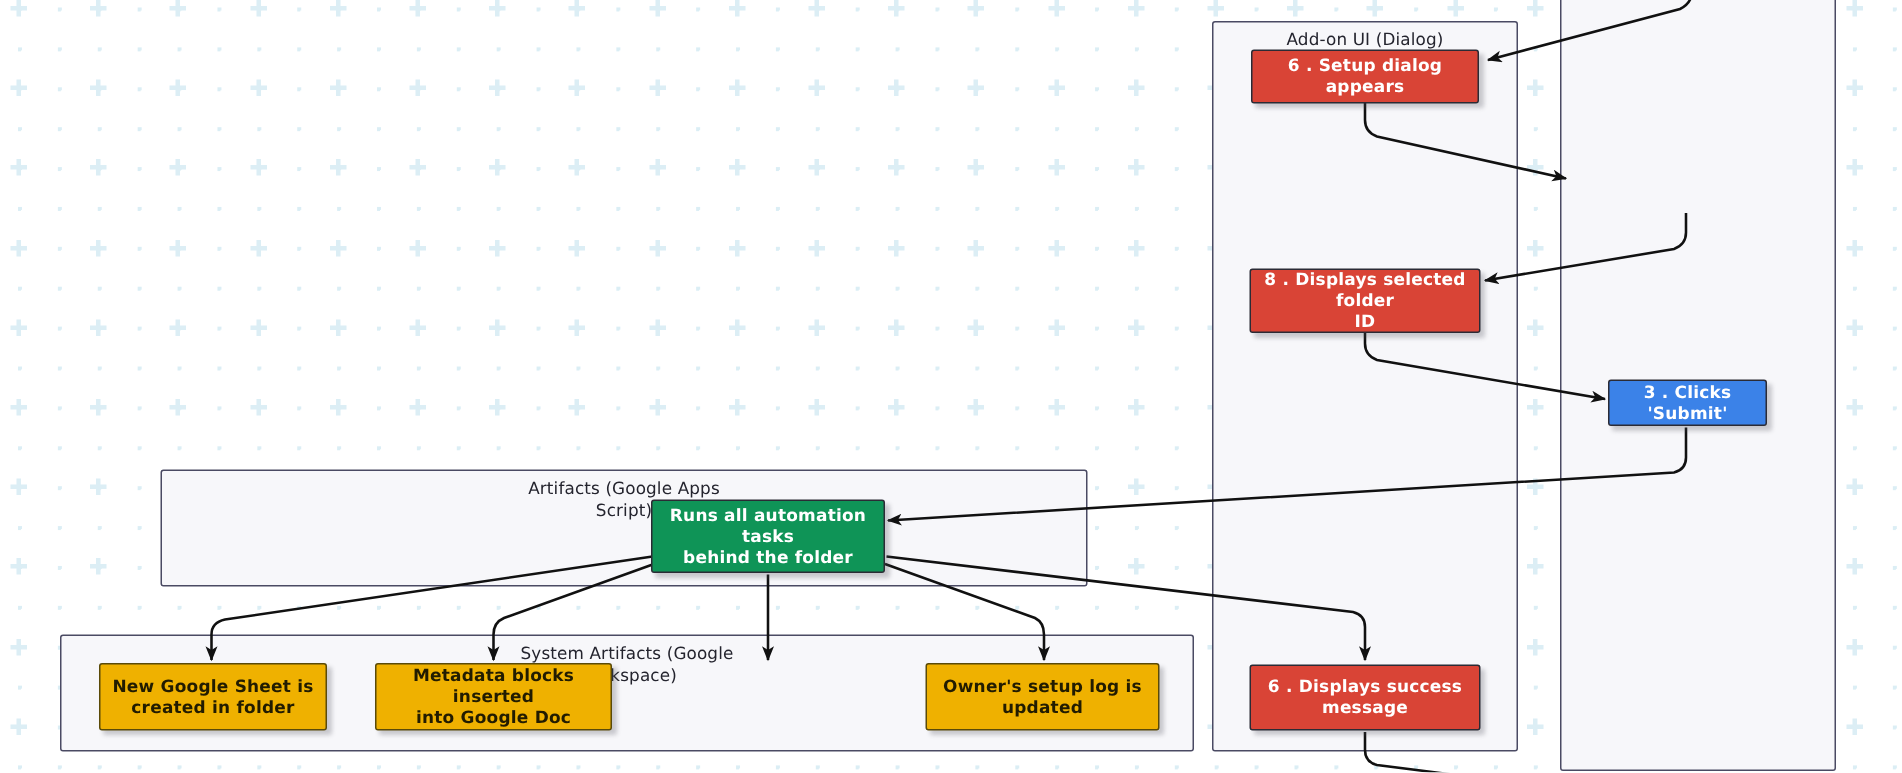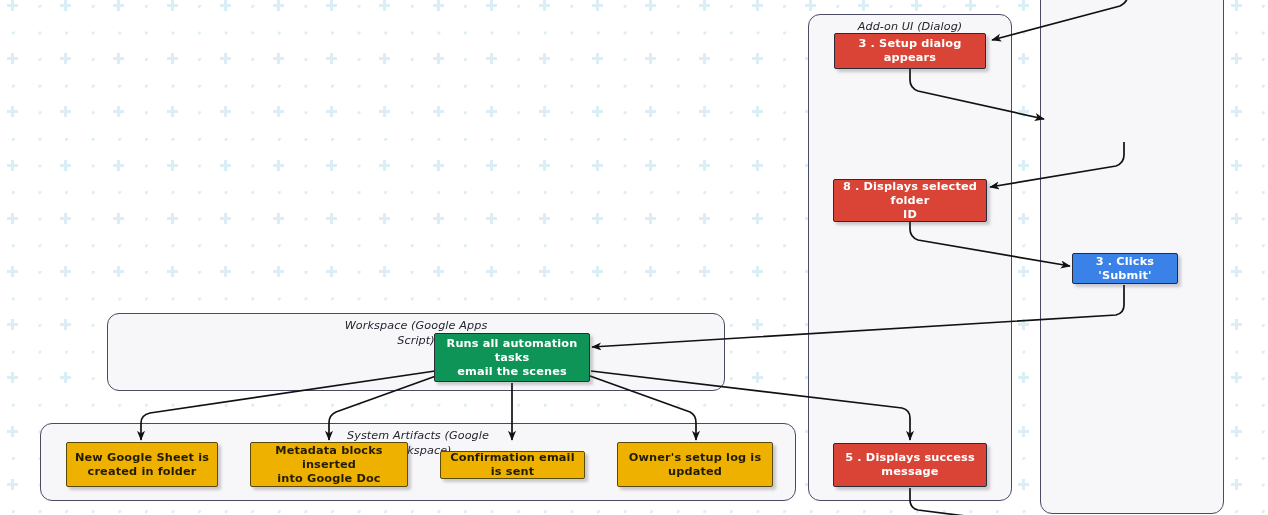--- a/index.html
+++ b/index.html
@@ -46,22 +46,21 @@
     width: 1268px; height: 515px;
     pointer-events: none;
     overflow: visible;
   }
 
   .container-box {
     position: absolute;
     box-sizing: border-box;
     background: #f7f7fa;
     border: 1.6px solid #4a4a63;
-    border-radius: 12px;
-    font-style: italic;
+    border-radius: 2px;
   }
   .container-label {
     position: absolute;
     width: 100%;
     text-align: center;
     top: 4px;
     font-size: 11.2px;
     color: #24242e;
     line-height: 15px;
     letter-spacing: 0.1px;
@@ -338,21 +337,21 @@
     </div>
 
   <div class="container-box" style="left:1040px; top:-38px; width:184px; height:552px;">
   </div>
 
   <div class="container-box" style="left:808px; top:14px; width:204px; height:487px;">
     <div class="container-label">Add-on UI (Dialog)</div>
   </div>
 
   <div class="container-box" style="left:107px; top:313px; width:618px; height:78px;">
-    <div class="container-label" style="white-space:pre-line;">Workspace (Google Apps
+    <div class="container-label" style="white-space:pre-line;">Artifacts (Google Apps
 Script)</div>
   </div>
 
   <div class="container-box" style="left:40px; top:423px; width:756px; height:78px;">
     <div class="container-label" style="white-space:pre-line;">System Artifacts (Google
 Workspace)</div>
   </div>
 
   <svg class="edges" viewBox="0 0 1268 515" xmlns="http://www.w3.org/2000/svg">
     <defs>
@@ -379,38 +378,37 @@
       <path d="M512,383 L512,440"></path>
 
       <path d="M590,376 L690,412 Q696,415 696,423 L696,440"></path>
 
       <path d="M591,371 L902,408 Q910,410 910,418 L910,440"></path>
 
       <path d="M910,488 L910,500 Q910,508 918,510 L1060,528"></path>
     </g>
   </svg>
 
-  <div class="node red" style="left:834px; top:33px; width:152px; height:36px; white-space:pre-line;">3 . Setup dialog appears</div>
+  <div class="node red" style="left:834px; top:33px; width:152px; height:36px; white-space:pre-line;">6 . Setup dialog appears</div>
 
 
   <div class="node red" style="left:833px; top:179px; width:154px; height:43px; white-space:pre-line;">8 . Displays selected folder
 ID</div>
 
   <div class="node blue" style="left:1072px; top:253px; width:106px; height:31px; white-space:pre-line;">3 . Clicks 'Submit'</div>
 
-  <div class="node red" style="left:833px; top:443px; width:154px; height:44px; white-space:pre-line;">5 . Displays success
+  <div class="node red" style="left:833px; top:443px; width:154px; height:44px; white-space:pre-line;">6 . Displays success
 message</div>
 
   <div class="node green" style="left:434px; top:333px; width:156px; height:49px; white-space:pre-line;">Runs all automation tasks
-email the scenes</div>
+behind the folder</div>
 
   <div class="node orange" style="left:66px; top:442px; width:152px; height:45px; white-space:pre-line;">New Google Sheet is
 created in folder</div>
 
   <div class="node orange" style="left:250px; top:442px; width:158px; height:45px; white-space:pre-line;">Metadata blocks inserted
 into Google Doc</div>
 
-  <div class="node orange" style="left:440px; top:451px; width:145px; height:28px; white-space:pre-line;">Confirmation email is sent</div>
 
   <div class="node orange" style="left:617px; top:442px; width:156px; height:45px; white-space:pre-line;">Owner's setup log is
 updated</div>
 
 </div>
 
 </body></html>

